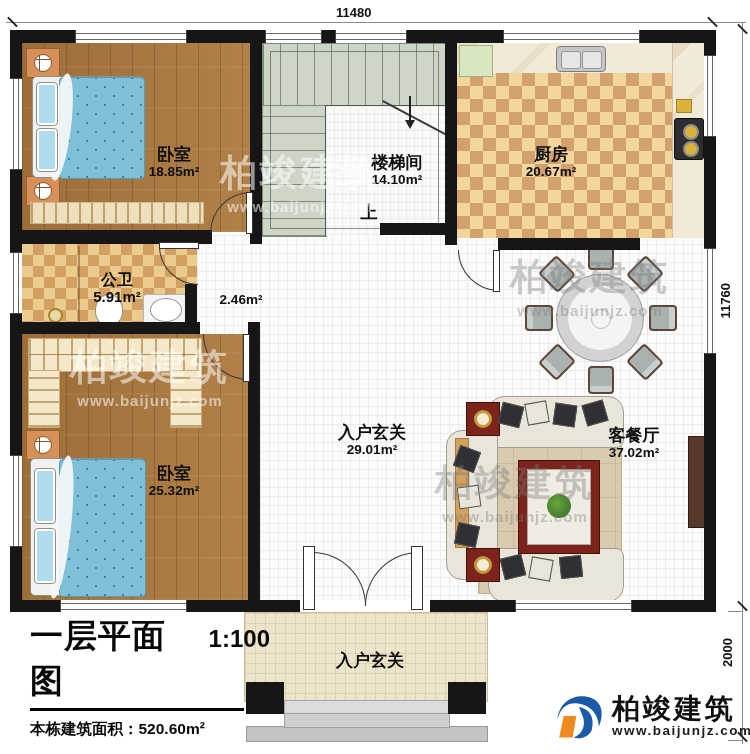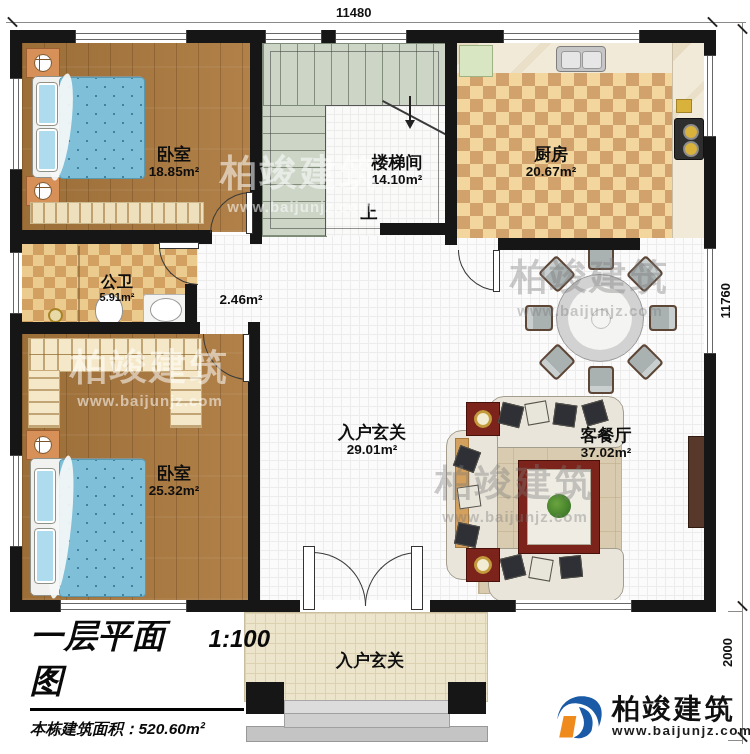--- a/index.html
+++ b/index.html
@@ -62,21 +62,21 @@
   .wm .l1{display:block;font-size:37px;letter-spacing:3px;}
   .wm .l2{display:block;font-size:15px;letter-spacing:1px;}
   .wm-light{color:rgba(255,255,255,.55);}
   .wm-gray{color:rgba(120,120,120,.38);}
   
   .dimline{background:#8a8a8a;z-index:45;}
   .tick{width:13px;height:2px;background:#222;transform:rotate(45deg);z-index:46;}
   .dimtext{font-size:13px;font-weight:bold;color:#111;z-index:46;white-space:nowrap;}
   .dimvert{writing-mode:vertical-rl;transform:rotate(180deg);}
   
-  .tb{z-index:45;color:#090909;font-style:italic;}
+  .tb{z-index:45;color:#090909;}
   .tb-title{font-size:33px;font-weight:bold;letter-spacing:1px;}
   .tb-scale{font-size:24px;font-weight:bold;margin-left:12px;}
   .tb-line{font-size:15.5px;font-weight:bold;white-space:nowrap;}
   .brand{z-index:45;display:flex;align-items:center;}
   .brand-name{font-size:28px;font-weight:bold;letter-spacing:3px;color:#101010;line-height:1.05;}
   .brand-site{font-size:13.5px;font-weight:bold;letter-spacing:1.5px;color:#1c1c1c;}
 </style>
 </head>
 <body>
 
@@ -240,34 +240,34 @@
   </div>
   <div class="abs room-label" style="left:369px;top:213px;">
     <span class="nm">上</span>
   </div>
   <div class="abs room-label" style="left:551px;top:162px;">
     <span class="nm">厨房</span>
     <span class="ar">20.67m²</span>
   </div>
   <div class="abs room-label" style="left:117px;top:288px;">
     <span class="nm" style="font-size:16px;">公卫</span>
-    <span class="ar" style="font-size:11px;">5.91m²</span>
+    <span class="ar" style="font-size:15px;">5.91m²</span>
   </div>
   <div class="abs room-label" style="left:241px;top:300px;">
     <span class="ar">2.46m²</span>
   </div>
   <div class="abs room-label" style="left:174px;top:481px;">
     <span class="nm">卧室</span>
     <span class="ar">25.32m²</span>
   </div>
   <div class="abs room-label" style="left:372px;top:440px;">
     <span class="nm">入户玄关</span>
     <span class="ar">29.01m²</span>
   </div>
-  <div class="abs room-label" style="left:606px;top:443px;">
+  <div class="abs room-label" style="left:634px;top:443px;">
     <span class="nm">客餐厅</span>
     <span class="ar">37.02m²</span>
   </div>
   <div class="abs room-label" style="left:370px;top:661px;">
     <span class="nm">入户玄关</span>
   </div>
 
   <div class="abs wm wm-light" style="left:165px;top:148px;width:270px;">
     <span class="l1">柏竣建筑</span>
     <span class="l2">www.baijunjz.com</span>

